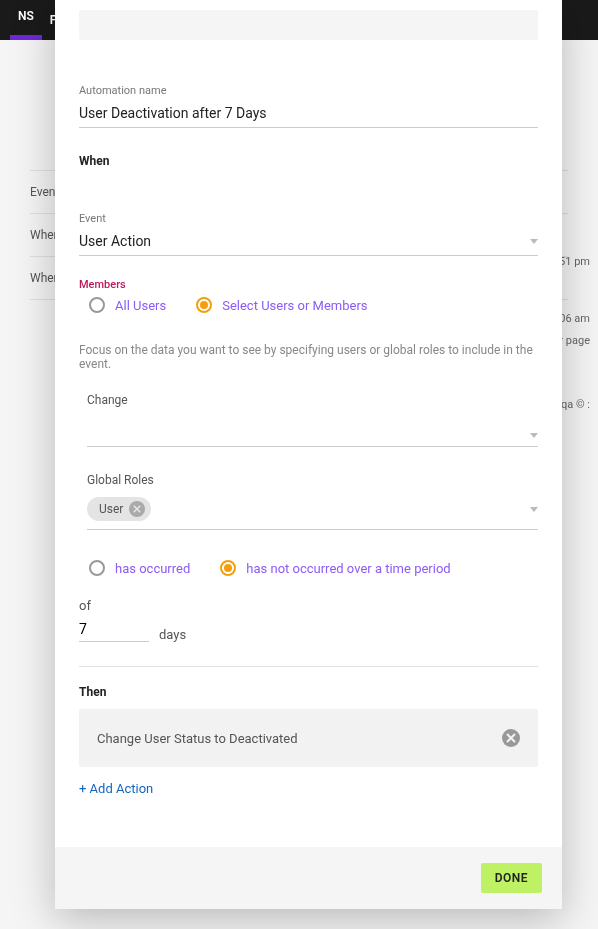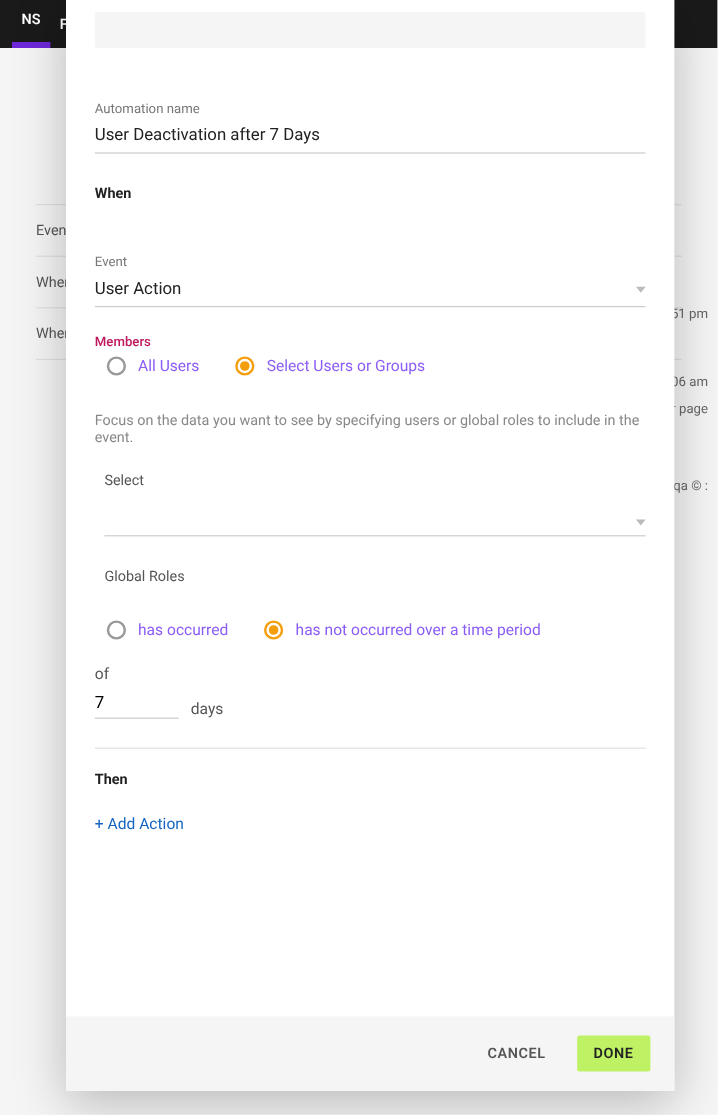--- a/index.html
+++ b/index.html
@@ -289,38 +289,49 @@
 
     <div class="sub-label">Members</div>
 
     <div class="radio-row">
       <div class="radio-item">
         <span class="radio"></span>
         <span>All Users</span>
       </div>
       <div class="radio-item">
         <span class="radio checked"></span>
-        <span>Select Users or Groups</span>
+        <span>Select Users or Members</span>
       </div>
     </div>
 
     <div class="spacer-30"></div>
 
     <div class="sub-desc">Focus on the data you want to see by specifying users or global roles to include in the event.</div>
 
     <div class="indent" style="margin-top:22px;">
-      <label class="indent-label">Select</label>
+      <label class="indent-label">Change</label>
       <div class="chip-select" style="padding-top:20px;">
         <span></span>
         <span class="dropdown-arrow"></span>
       </div>
     </div>
 
     <div class="indent" style="margin-top:26px;">
       <label class="indent-label">Global Roles</label>
+      <div class="chip-select">
+        <span class="chip">
+          <span>User</span>
+          <span class="chip-close">
+            <svg viewBox="0 0 10 10">
+                <path d="M1 1 L9 9 M9 1 L1 9" stroke="#e4e4e4" stroke-width="2"></path>
+              </svg>
+          </span>
+        </span>
+        <span class="dropdown-arrow"></span>
+      </div>
     </div>
 
     <div class="radio-row" style="margin-top:30px;">
       <div class="radio-item">
         <span class="radio"></span>
         <span>has occurred</span>
       </div>
       <div class="radio-item">
         <span class="radio checked"></span>
         <span>has not occurred over a time period</span>
@@ -332,21 +343,28 @@
       <div class="inline-row">
         <input class="small-input" type="text" value="7" style="">
         <span>days</span>
       </div>
     </div>
 
     <div class="divider"></div>
 
     <h2 class="section-title" style="margin-top:18px; margin-bottom:10px;">Then</h2>
 
+    <div class="action-card">
+      <span>Change User Status to Deactivated</span>
+      <span class="action-remove">
+        <svg viewBox="0 0 10 10">
+            <path d="M1 1 L9 9 M9 1 L1 9" stroke="#f2f2f2" stroke-width="2"></path>
+          </svg>
+      </span>
+    </div>
 
     <span class="add-action">+ Add Action</span>
   </div>
 
   <div class="modal-footer">
-    <button class="btn">CANCEL</button>
     <button class="btn primary">DONE</button>
   </div>
 </div>
 
 </body></html>

